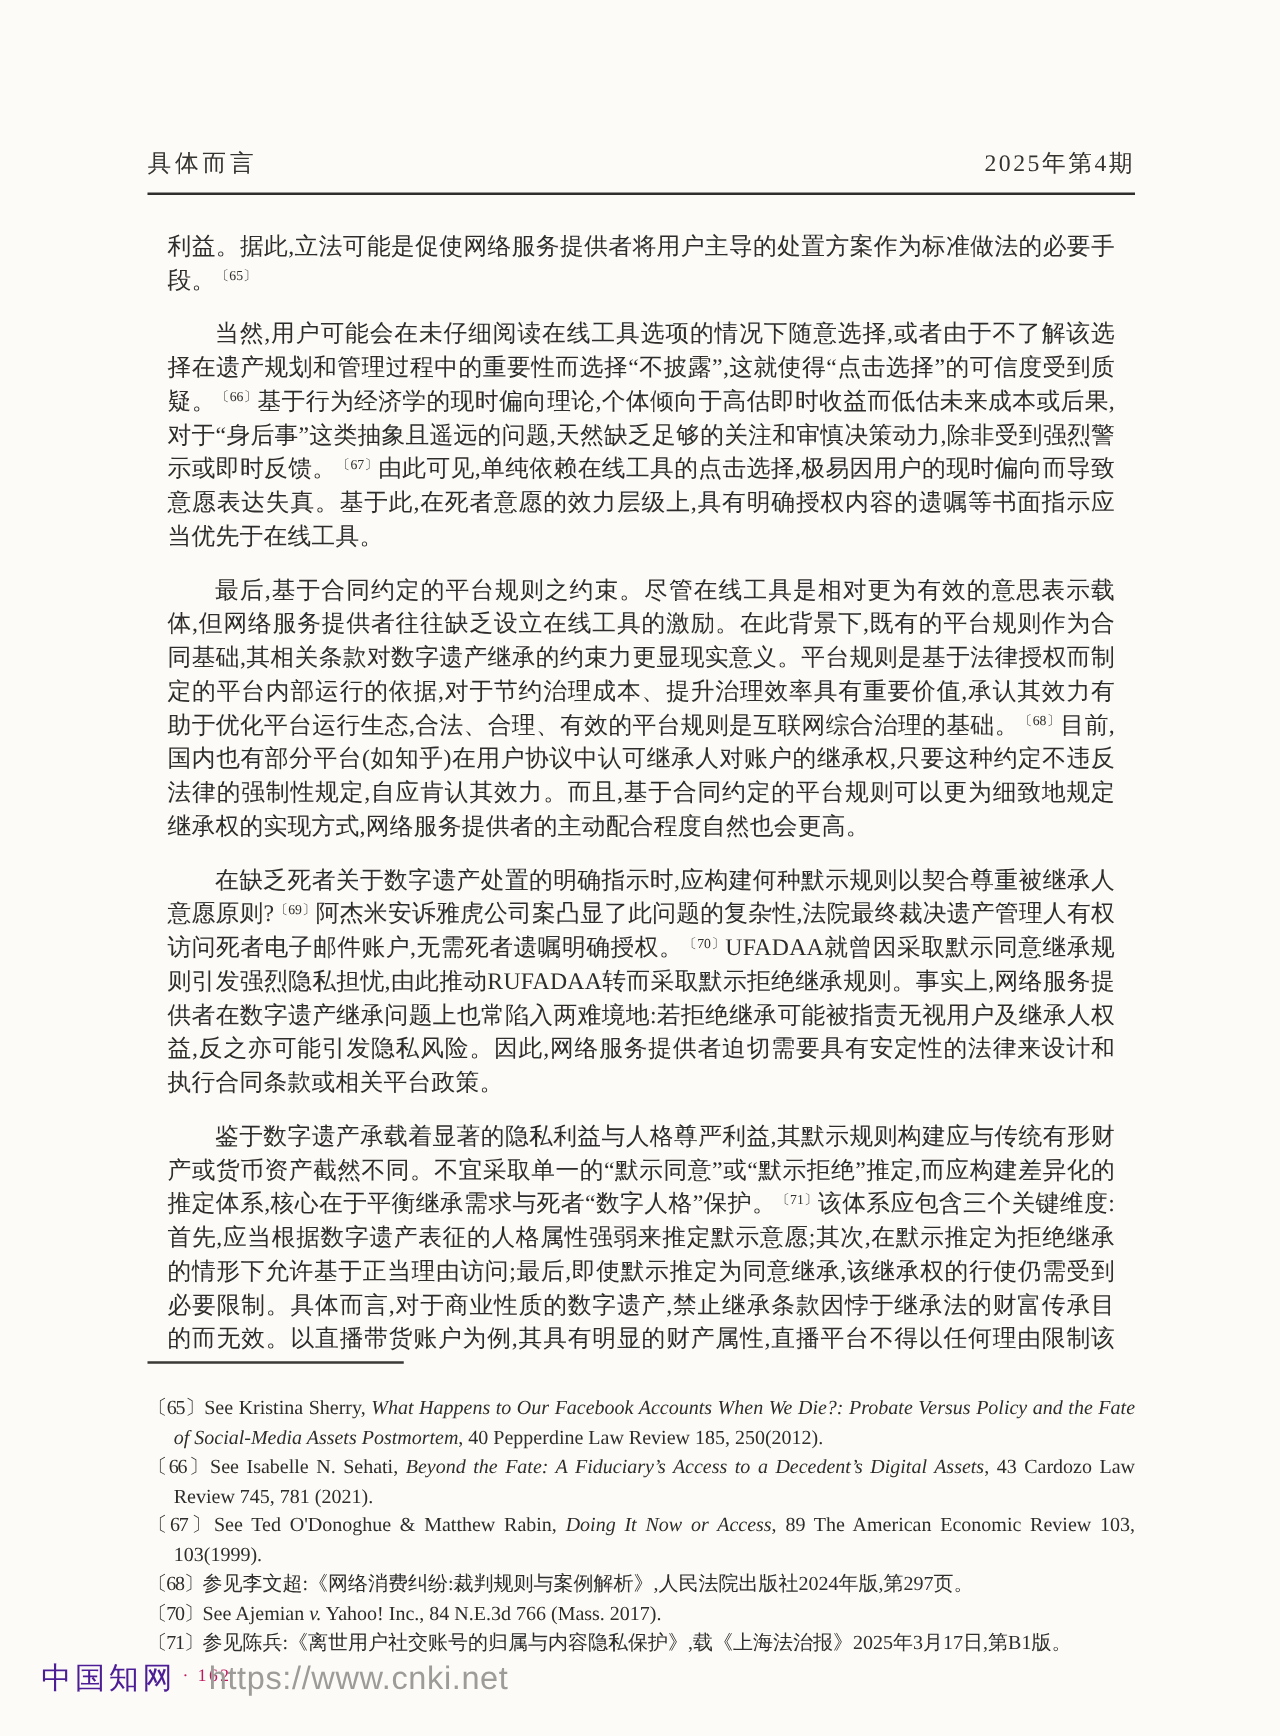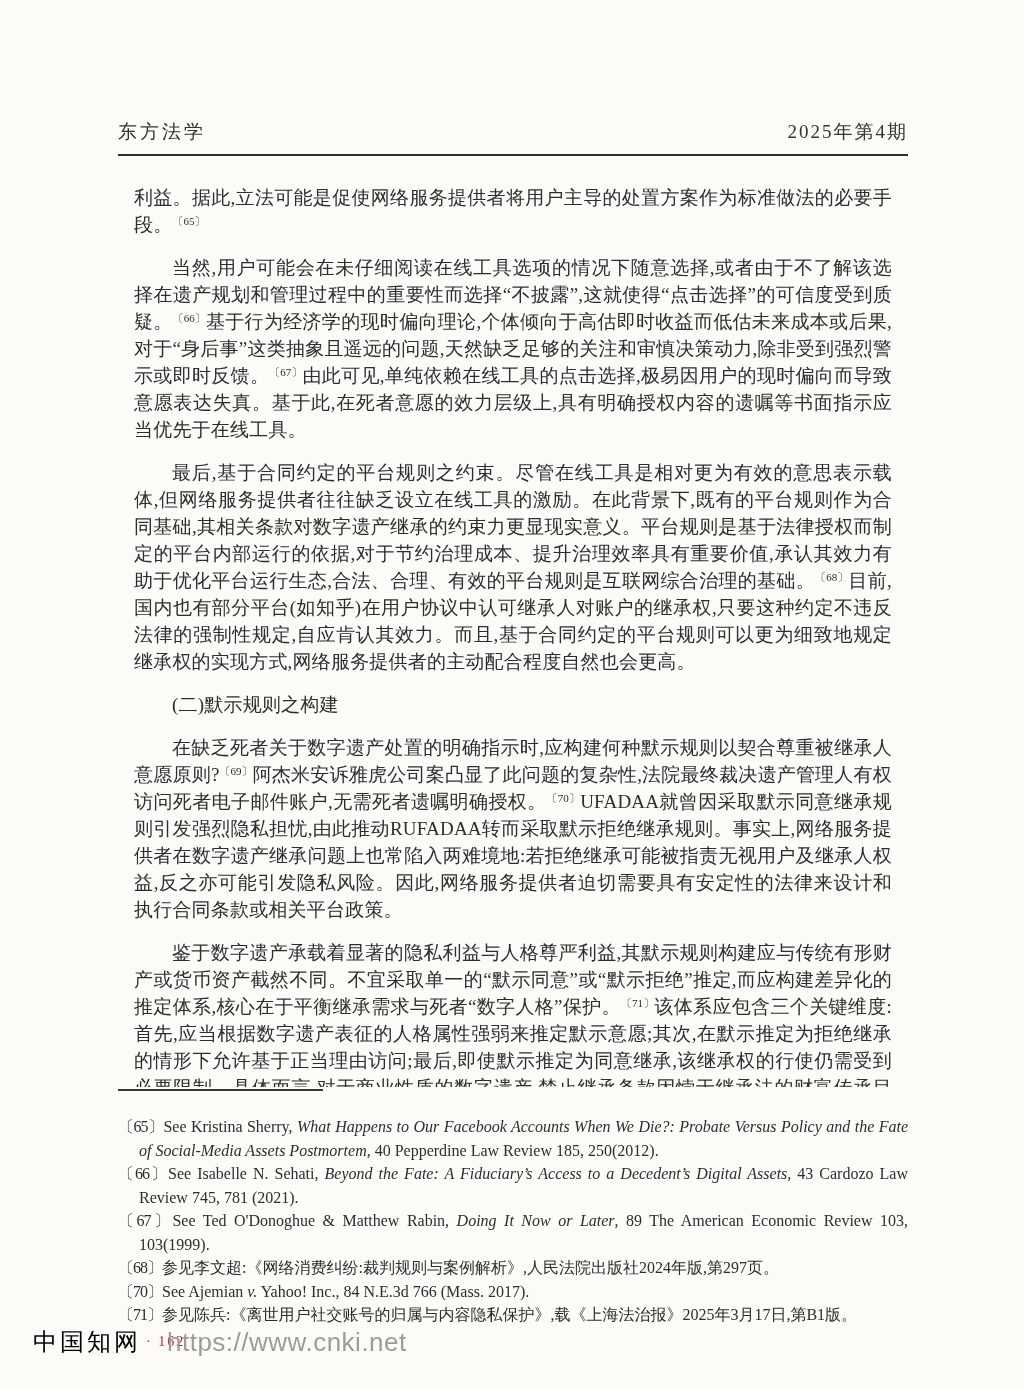--- a/index.html
+++ b/index.html
@@ -85,54 +85,53 @@
     top: 1326px;
     display: flex;
     align-items: center;
     gap: 26px;
     font-family: "Liberation Sans", "DejaVu Sans", sans-serif;
     user-select: none;
   }
   .watermark .brand {
     font-size: 24px;
     letter-spacing: 3px;
-    color: #000000;
+    color: #4c1d95;
   }
   .watermark .url {
     font-size: 26px;
     color: #9d9c99;
     letter-spacing: 0.5px;
   }
 </style>
 </head>
 <body>
 
 <div class="page">
   <div class="content">
 
     <div class="pagehead">
-      <span class="journal">东方法学</span>
+      <span class="journal">具体而言</span>
       <span class="issue">2025年第4期</span>
     </div>
 
     <div class="bodytext">
         <p>利益。据此,立法可能是促使网络服务提供者将用户主导的处置方案作为标准做法的必要手段。<sup>〔65〕</sup></p>
         <p class="indent">当然,用户可能会在未仔细阅读在线工具选项的情况下随意选择,或者由于不了解该选择在遗产规划和管理过程中的重要性而选择“不披露”,这就使得“点击选择”的可信度受到质疑。<sup>〔66〕</sup>基于行为经济学的现时偏向理论,个体倾向于高估即时收益而低估未来成本或后果,对于“身后事”这类抽象且遥远的问题,天然缺乏足够的关注和审慎决策动力,除非受到强烈警示或即时反馈。<sup>〔67〕</sup>由此可见,单纯依赖在线工具的点击选择,极易因用户的现时偏向而导致意愿表达失真。基于此,在死者意愿的效力层级上,具有明确授权内容的遗嘱等书面指示应当优先于在线工具。</p>
         <p class="indent">最后,基于合同约定的平台规则之约束。尽管在线工具是相对更为有效的意思表示载体,但网络服务提供者往往缺乏设立在线工具的激励。在此背景下,既有的平台规则作为合同基础,其相关条款对数字遗产继承的约束力更显现实意义。平台规则是基于法律授权而制定的平台内部运行的依据,对于节约治理成本、提升治理效率具有重要价值,承认其效力有助于优化平台运行生态,合法、合理、有效的平台规则是互联网综合治理的基础。<sup>〔68〕</sup>目前,国内也有部分平台(如知乎)在用户协议中认可继承人对账户的继承权,只要这种约定不违反法律的强制性规定,自应肯认其效力。而且,基于合同约定的平台规则可以更为细致地规定继承权的实现方式,网络服务提供者的主动配合程度自然也会更高。</p>
-        <p class="indent">(二)默示规则之构建</p>
         <p class="indent">在缺乏死者关于数字遗产处置的明确指示时,应构建何种默示规则以契合尊重被继承人意愿原则?<sup>〔69〕</sup>阿杰米安诉雅虎公司案凸显了此问题的复杂性,法院最终裁决遗产管理人有权访问死者电子邮件账户,无需死者遗嘱明确授权。<sup>〔70〕</sup>UFADAA就曾因采取默示同意继承规则引发强烈隐私担忧,由此推动RUFADAA转而采取默示拒绝继承规则。事实上,网络服务提供者在数字遗产继承问题上也常陷入两难境地:若拒绝继承可能被指责无视用户及继承人权益,反之亦可能引发隐私风险。因此,网络服务提供者迫切需要具有安定性的法律来设计和执行合同条款或相关平台政策。</p>
         <p class="indent">鉴于数字遗产承载着显著的隐私利益与人格尊严利益,其默示规则构建应与传统有形财产或货币资产截然不同。不宜采取单一的“默示同意”或“默示拒绝”推定,而应构建差异化的推定体系,核心在于平衡继承需求与死者“数字人格”保护。<sup>〔71〕</sup>该体系应包含三个关键维度:首先,应当根据数字遗产表征的人格属性强弱来推定默示意愿;其次,在默示推定为拒绝继承的情形下允许基于正当理由访问;最后,即使默示推定为同意继承,该继承权的行使仍需受到必要限制。具体而言,对于商业性质的数字遗产,禁止继承条款因悖于继承法的财富传承目的而无效。以直播带货账户为例,其具有明显的财产属性,直播平台不得以任何理由限制该数字遗产之继承,且负有协助继承的附随义务。对于非商业性质的数字遗产,则需作进一步的类型化分析以适用不同默示规则。借鉴RUFADAA第7—8条之规定,应区别对待继承对象中的数字遗产目录与内容。目录是指通过列表、数据日志等形式体现的概括内容,这些数据内容的私密性和人格性较低,应当适用默示同意之推定。更为复杂的在于内容,根据内容的私密程度和可推知的死者意愿不同,可将其进一步区分为完全公开内容(如微博公开内容)、半公开内容(如微信朋友圈)、未公开内容(如聊天记录)以及私密内容(如私密日志)四类。其中,未公</p>
       </div>
 
     <hr class="fn-separator">
 
     <div class="footnotes">
         <div class="footnote"><span class="fn-label">〔65〕</span>See Kristina Sherry, <i>What Happens to Our Facebook Accounts When We Die?: Probate Versus Policy and the Fate of Social-Media Assets Postmortem</i>, 40 Pepperdine Law Review 185, 250(2012).</div>
         <div class="footnote"><span class="fn-label">〔66〕</span>See Isabelle N. Sehati, <i>Beyond the Fate: A Fiduciary’s Access to a Decedent’s Digital Assets</i>, 43 Cardozo Law Review 745, 781 (2021).</div>
-        <div class="footnote"><span class="fn-label">〔67〕</span>See Ted O'Donoghue &amp; Matthew Rabin, <i>Doing It Now or Later</i>, 89 The American Economic Review 103, 103(1999).</div>
+        <div class="footnote"><span class="fn-label">〔67〕</span>See Ted O'Donoghue &amp; Matthew Rabin, <i>Doing It Now or Access</i>, 89 The American Economic Review 103, 103(1999).</div>
         <div class="footnote"><span class="fn-label">〔68〕</span>参见李文超:《网络消费纠纷:裁判规则与案例解析》,人民法院出版社2024年版,第297页。</div>
         <div class="footnote"><span class="fn-label">〔70〕</span>See Ajemian <i>v.</i> Yahoo! Inc., 84 N.E.3d 766 (Mass. 2017).</div>
         <div class="footnote"><span class="fn-label">〔71〕</span>参见陈兵:《离世用户社交账号的归属与内容隐私保护》,载《上海法治报》2025年3月17日,第B1版。</div>
       </div>
 
     <div class="pagenum">· 162 ·</div>
   </div>
 
   <div class="watermark">
     <span class="brand">中国知网</span>

